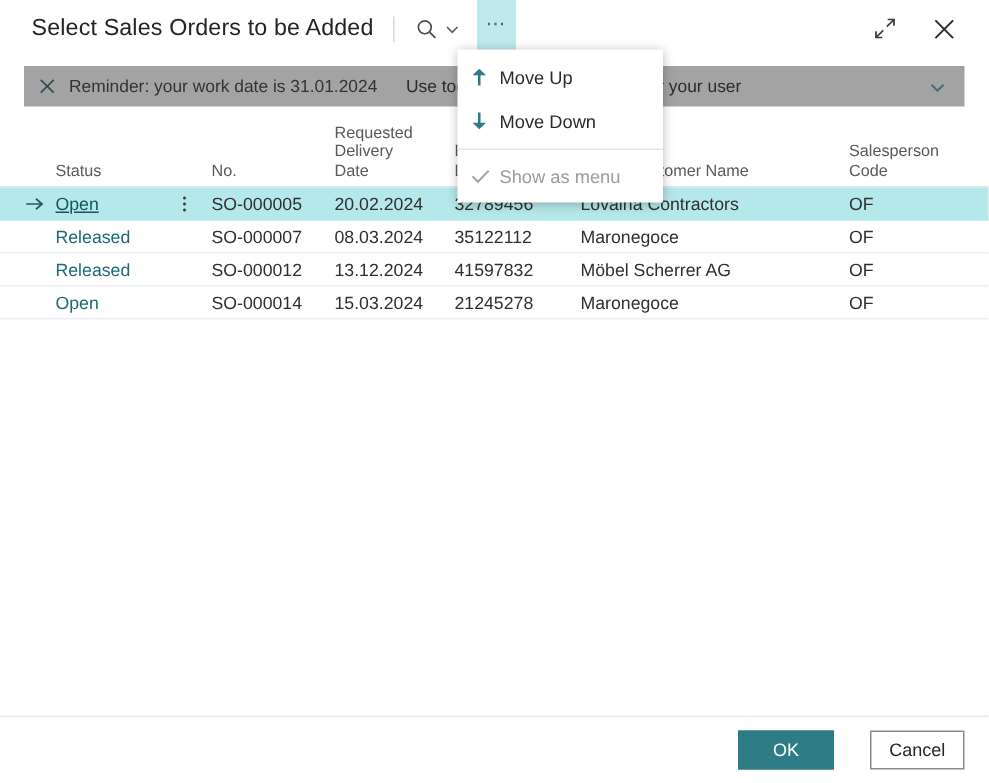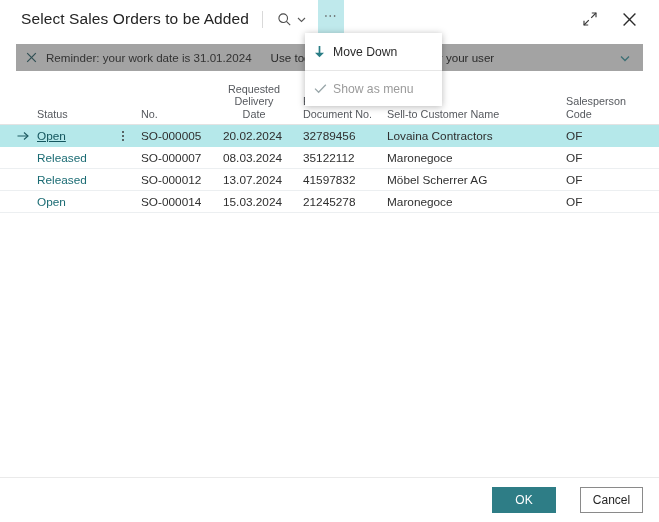--- a/index.html
+++ b/index.html
@@ -333,21 +333,21 @@
       <polyline points="2,4.5 6,8.5 10,4.5" fill="none" stroke="#3c6f74" stroke-width="1.25"></polyline>
     </svg>
   </span>
 </div>
 
 <div class="grid">
 
   <div class="grid-head">
     <div class="hcell c-status">Status</div>
     <div class="hcell c-no">No.</div>
-    <div class="hcell c-date" style="width:62px; white-space:normal;text-align:center;">Requested Delivery Date</div>
+    <div class="hcell c-date" style="width:62px; white-space:normal;">Requested Delivery Date</div>
     <div class="hcell c-ext" style="width:72px; white-space:normal;">External Document No.</div>
     <div class="hcell c-cust" style="width:150px; white-space:normal;">Sell-to Customer Name</div>
     <div class="hcell c-sales" style="width:70px; white-space:normal;">Salesperson Code</div>
   </div>
 
   <div class="row selected">
     <span class="row-arrow">
       <svg width="13" height="11" viewBox="0 0 13 11">
         <line x1="0.5" y1="5.5" x2="10.5" y2="5.5" stroke="#1d5a61" stroke-width="1.15"></line>
         <polyline points="7,2 11,5.5 7,9" fill="none" stroke="#1d5a61" stroke-width="1.15"></polyline>
@@ -371,39 +371,48 @@
     <span class="cell c-no">SO-000007</span>
     <span class="cell c-date">08.03.2024</span>
     <span class="cell c-ext">35122112</span>
     <span class="cell c-cust">Maronegoce</span>
     <span class="cell c-sales">OF</span>
   </div>
 
   <div class="row">
     <span class="cell c-status status-link">Released</span>
     <span class="cell c-no">SO-000012</span>
-    <span class="cell c-date">13.07.2024</span>
+    <span class="cell c-date">13.12.2024</span>
     <span class="cell c-ext">41597832</span>
     <span class="cell c-cust">Möbel Scherrer AG</span>
     <span class="cell c-sales">OF</span>
   </div>
 
   <div class="row">
     <span class="cell c-status status-link">Open</span>
     <span class="cell c-no">SO-000014</span>
     <span class="cell c-date">15.03.2024</span>
     <span class="cell c-ext">21245278</span>
     <span class="cell c-cust">Maronegoce</span>
     <span class="cell c-sales">OF</span>
   </div>
 
 </div>
 
 <div class="menu">
 
+  <div class="menu-item">
+    <span class="mi-icon">
+      <svg width="11" height="13" viewBox="0 0 11 13">
+        <line x1="5.5" y1="12" x2="5.5" y2="3" stroke="#2a7d85" stroke-width="1.7"></line>
+        <polygon points="5.5,0.8 10,5.2 1,5.2" fill="#2a7d85"></polygon>
+      </svg>
+    </span>
+    <span>Move Up</span>
+  </div>
 
   <div class="menu-item">
     <span class="mi-icon">
       <svg width="11" height="13" viewBox="0 0 11 13">
         <line x1="5.5" y1="1" x2="5.5" y2="10" stroke="#2a7d85" stroke-width="1.7"></line>
         <polygon points="5.5,12.2 10,7.8 1,7.8" fill="#2a7d85"></polygon>
       </svg>
     </span>
     <span>Move Down</span>
   </div>

